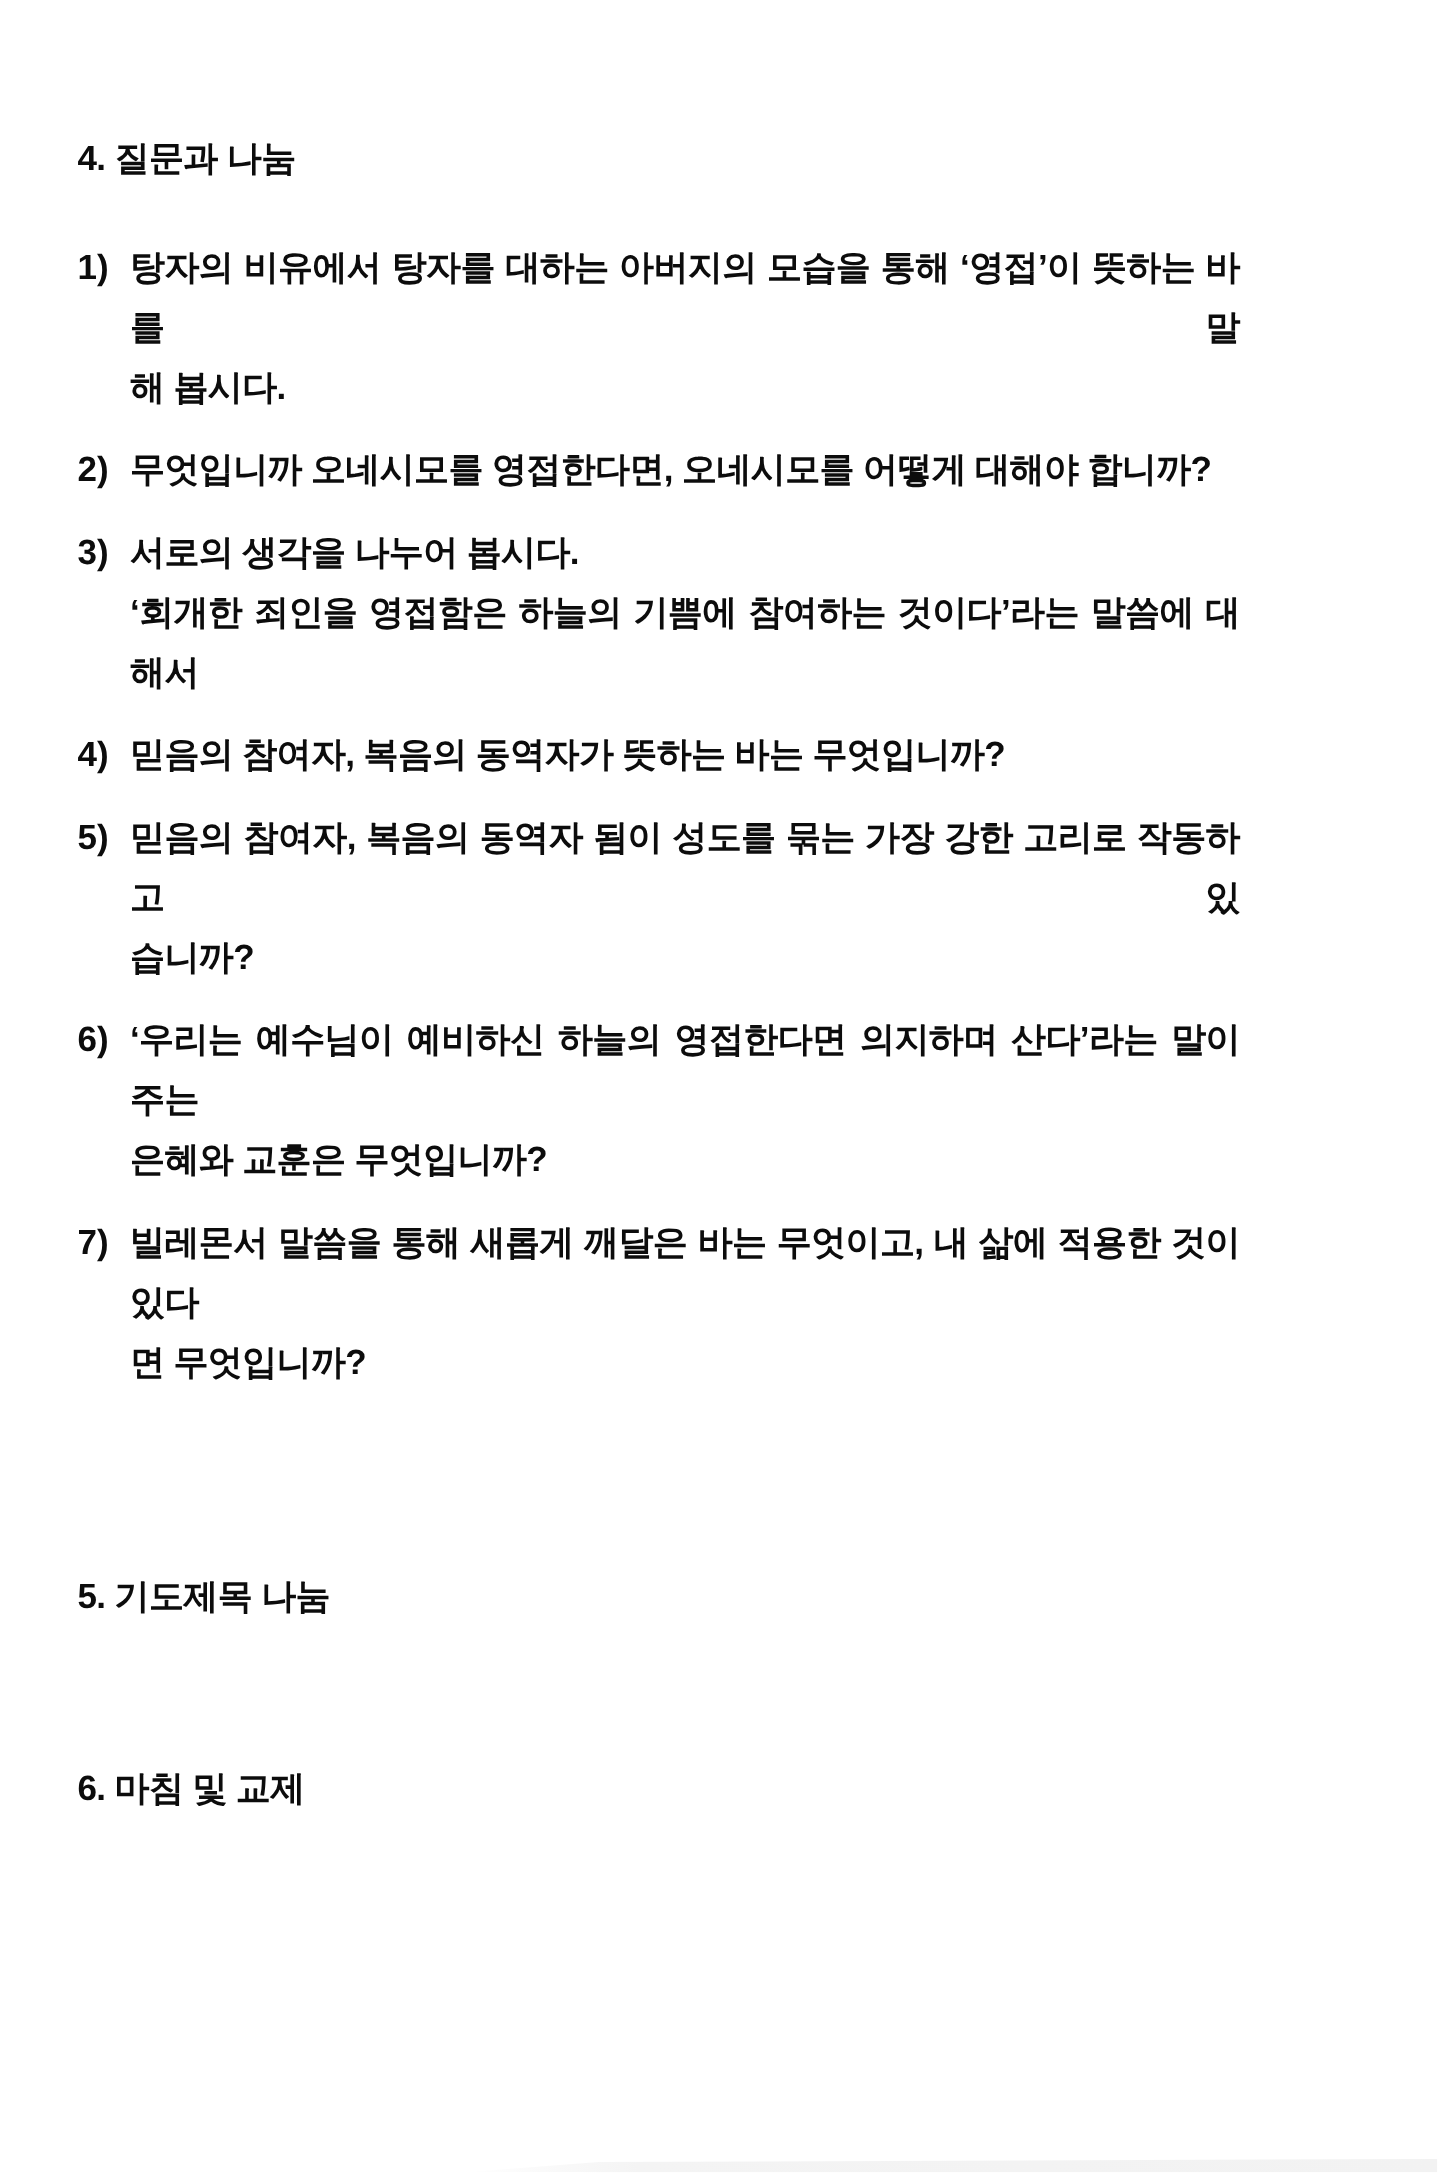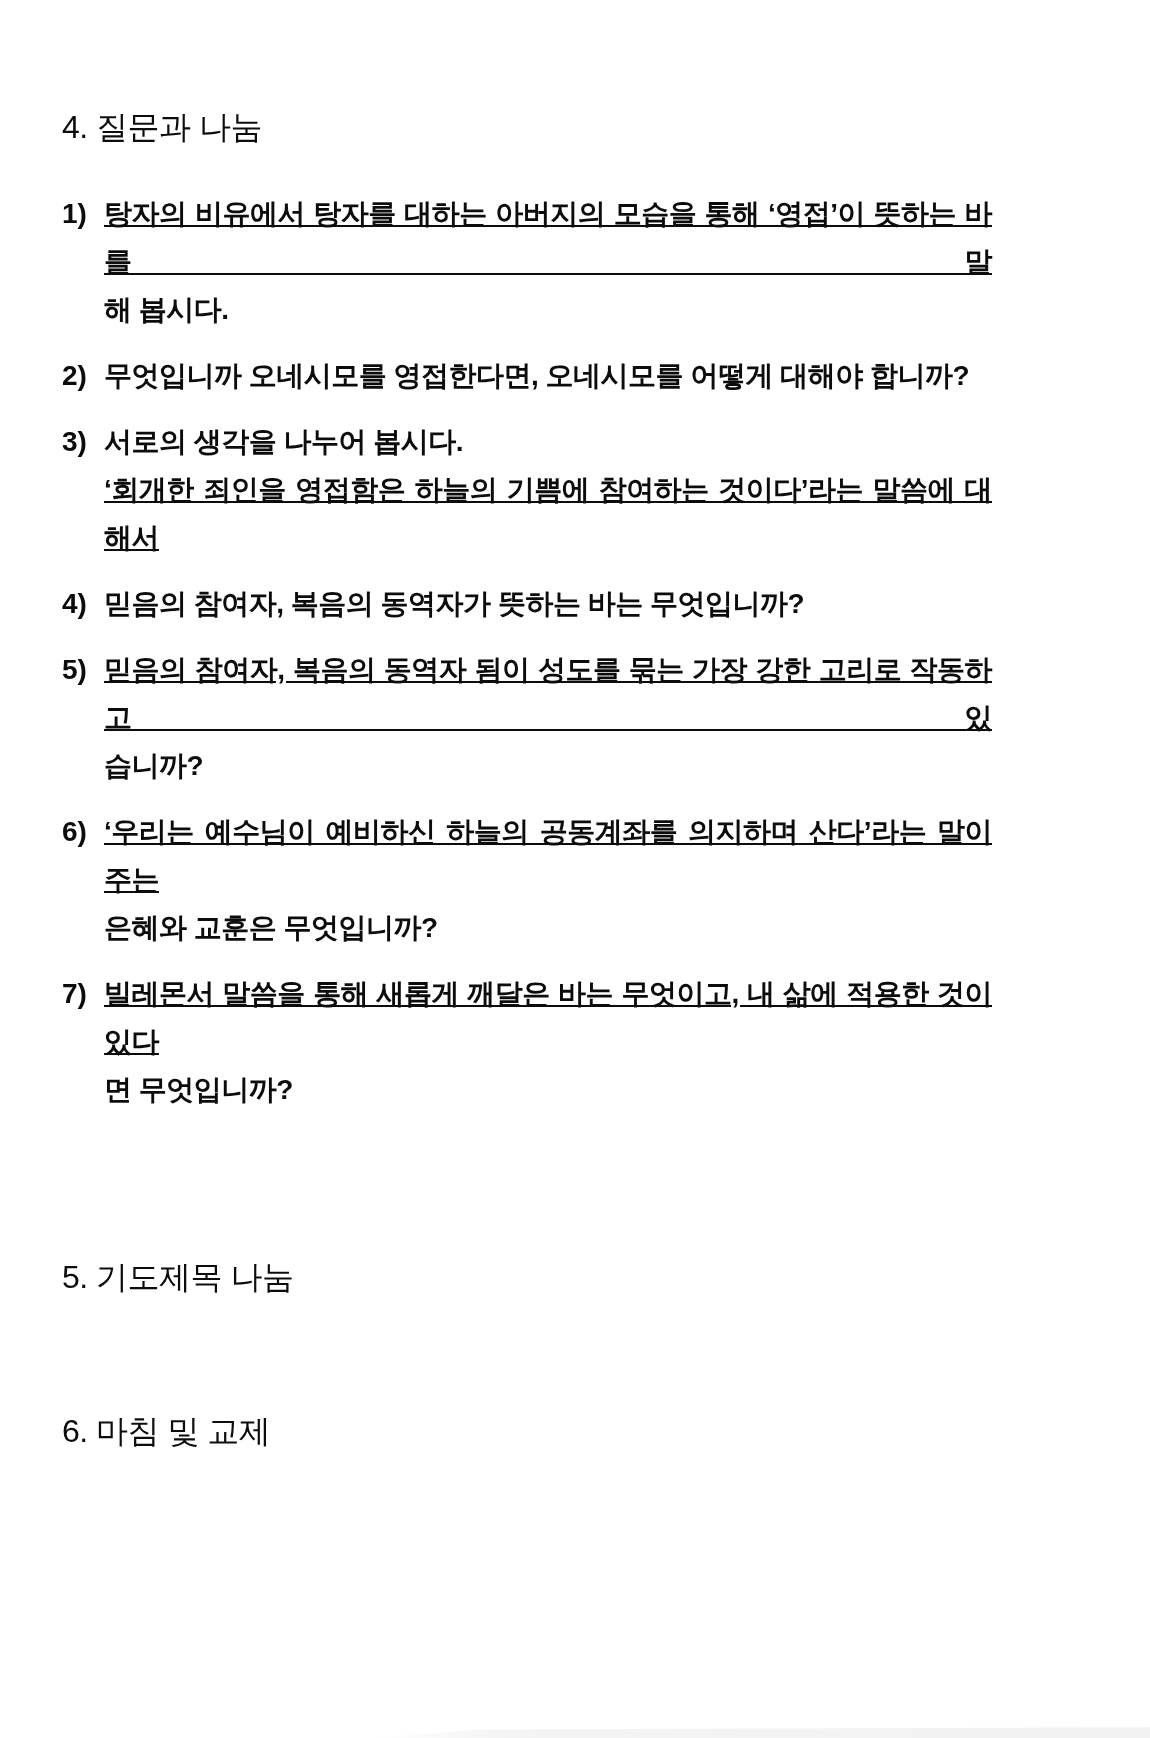--- a/index.html
+++ b/index.html
@@ -12,23 +12,23 @@
     font-weight: 700;
     overflow: hidden;
   }
   .page {
     position: relative;
     width: 100%;
     height: 100%;
     padding: 106px 58px 0 62px;
   }
   .sec-heading {
-    font-size: 32px;
+    font-size: 28px;
     line-height: 42px;
-    font-weight: 400;
+    font-weight: 700;
     letter-spacing: -0.5px;
   }
   .sec-heading.first { margin-bottom: 42px; }
   .sec-heading.second { margin-top: 142px; }
   .sec-heading.third { margin-top: 112px; }
   .question-list { }
   .item {
     display: flex;
     align-items: flex-start;
     margin-bottom: 18px;
@@ -44,21 +44,20 @@
     width: 888px;
     font-size: 28px;
     line-height: 48px;
     font-weight: 700;
     letter-spacing: -0.5px;
   }
   .line { display: block; }
   .line.fill {
     text-align: justify;
     text-align-last: justify;
-    text-decoration: underline;
   }
   .bottom-shadow {
     position: absolute;
     bottom: 0;
     left: 370px;
     right: 0;
     height: 12px;
     background: linear-gradient(to right, #ffffff 0%, #f4f4f4 18%, #f2f2f2 100%);
     clip-path: polygon(0 100%, 14% 30%, 100% 10%, 100% 100%);
   }
@@ -106,21 +105,21 @@
       <span class="num">5)</span>
       <span class="text">
         <span class="line fill">믿음의 참여자, 복음의 동역자 됨이 성도를 묶는 가장 강한 고리로 작동하고 있</span>
         <span class="line">습니까?</span>
       </span>
     </div>
 
     <div class="item">
       <span class="num">6)</span>
       <span class="text">
-        <span class="line fill">‘우리는 예수님이 예비하신 하늘의 공동계좌를 의지하며 산다’라는 말이 주는</span>
+        <span class="line fill">‘우리는 예수님이 예비하신 하늘의 영접한다면 의지하며 산다’라는 말이 주는</span>
         <span class="line">은혜와 교훈은 무엇입니까?</span>
       </span>
     </div>
 
     <div class="item">
       <span class="num">7)</span>
       <span class="text">
         <span class="line fill">빌레몬서 말씀을 통해 새롭게 깨달은 바는 무엇이고, 내 삶에 적용한 것이 있다</span>
         <span class="line">면 무엇입니까?</span>
       </span>

